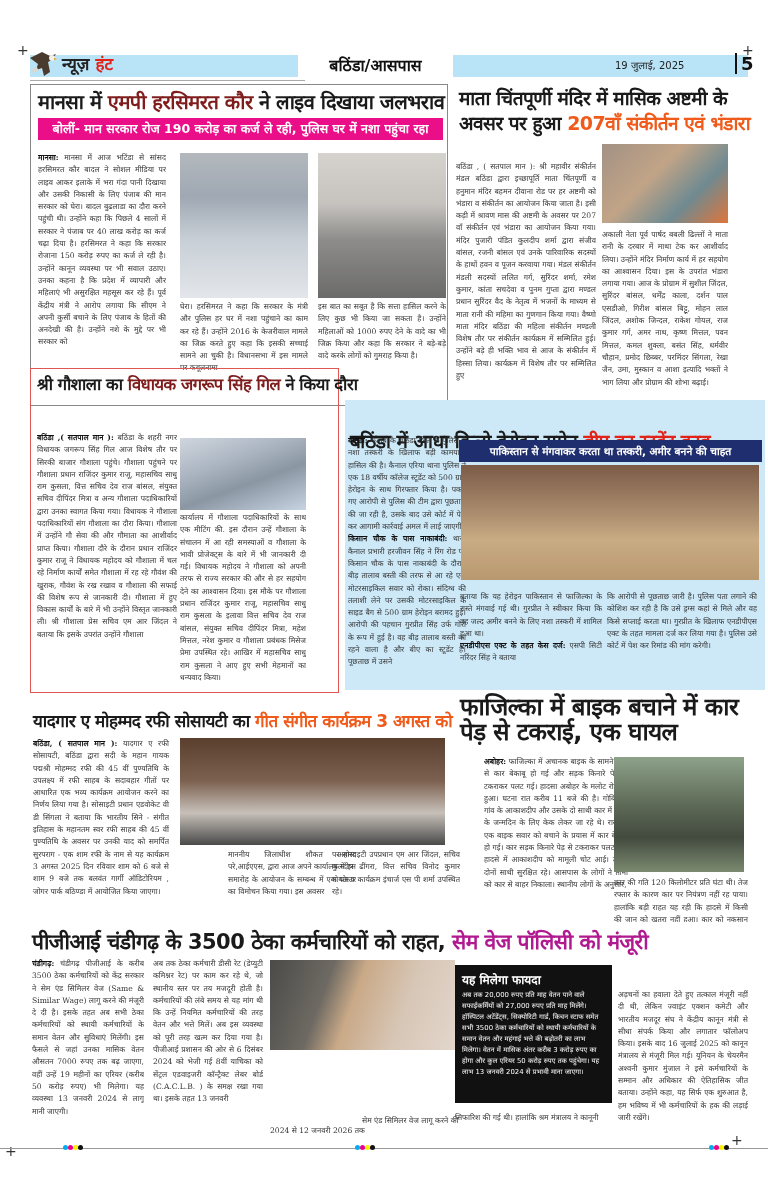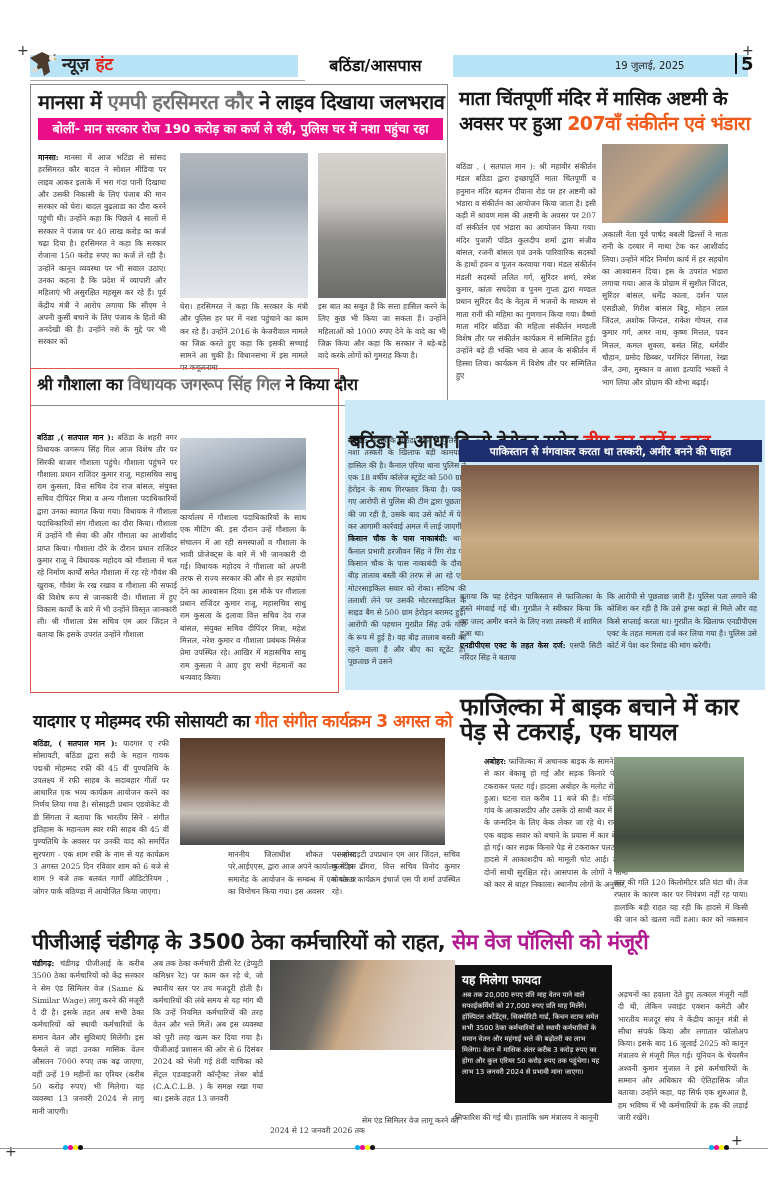--- a/index.html
+++ b/index.html
@@ -14,21 +14,21 @@
   .logo-bird { left: 0; top: 0; width: 30px; height: 30px; }
   .logo-text { left: 34px; top: 4px; font-family: "DejaVu Sans", sans-serif; font-weight: bold; font-size: 17px; color: #222; }
   .logo-text .red { color: #e2231a; }
   .section-name { left: 298px; top: 55px; width: 155px; height: 22px; background: #fff; font-family: "DejaVu Sans", sans-serif; font-weight: bold; font-size: 16px; text-align: center; line-height: 22px; color: #111; }
   .date { left: 615px; top: 58px; font-family: "DejaVu Sans", sans-serif; font-size: 10px; color: #222; }
   .page-num { left: 735px; top: 53px; font-family: "DejaVu Sans", sans-serif; font-weight: bold; font-size: 18px; color: #111; border-left: 2px solid #111; padding-left: 4px; }
   .rule { left: 30px; top: 80px; width: 275px; height: 1px; background: #aaa; }
 
   
   .head { font-family: "DejaVu Sans", sans-serif; font-weight: bold; color: #1a1a1a; letter-spacing: -0.5px; }
-  .hl-pink { color: #737373; }
+  .hl-pink { color: #7f1d1d; }
   .hl-orange { color: #f05a1a; }
   .hl-red { color: #e2231a; }
   .hl-magenta { color: #b0198f; }
   .body-text { font-size: 7.6px; line-height: 12.3px; color: #333; text-align: justify; }
   .body-text b { color: #111; }
   .photo { background: #888; overflow: hidden; }
 
   
   .s1-box { left: 30px; top: 84px; width: 418px; height: 322px; border: 1px solid #888; }
   .s1-head { left: 38px; top: 88px; width: 405px; font-size: 20px; white-space: nowrap; }

